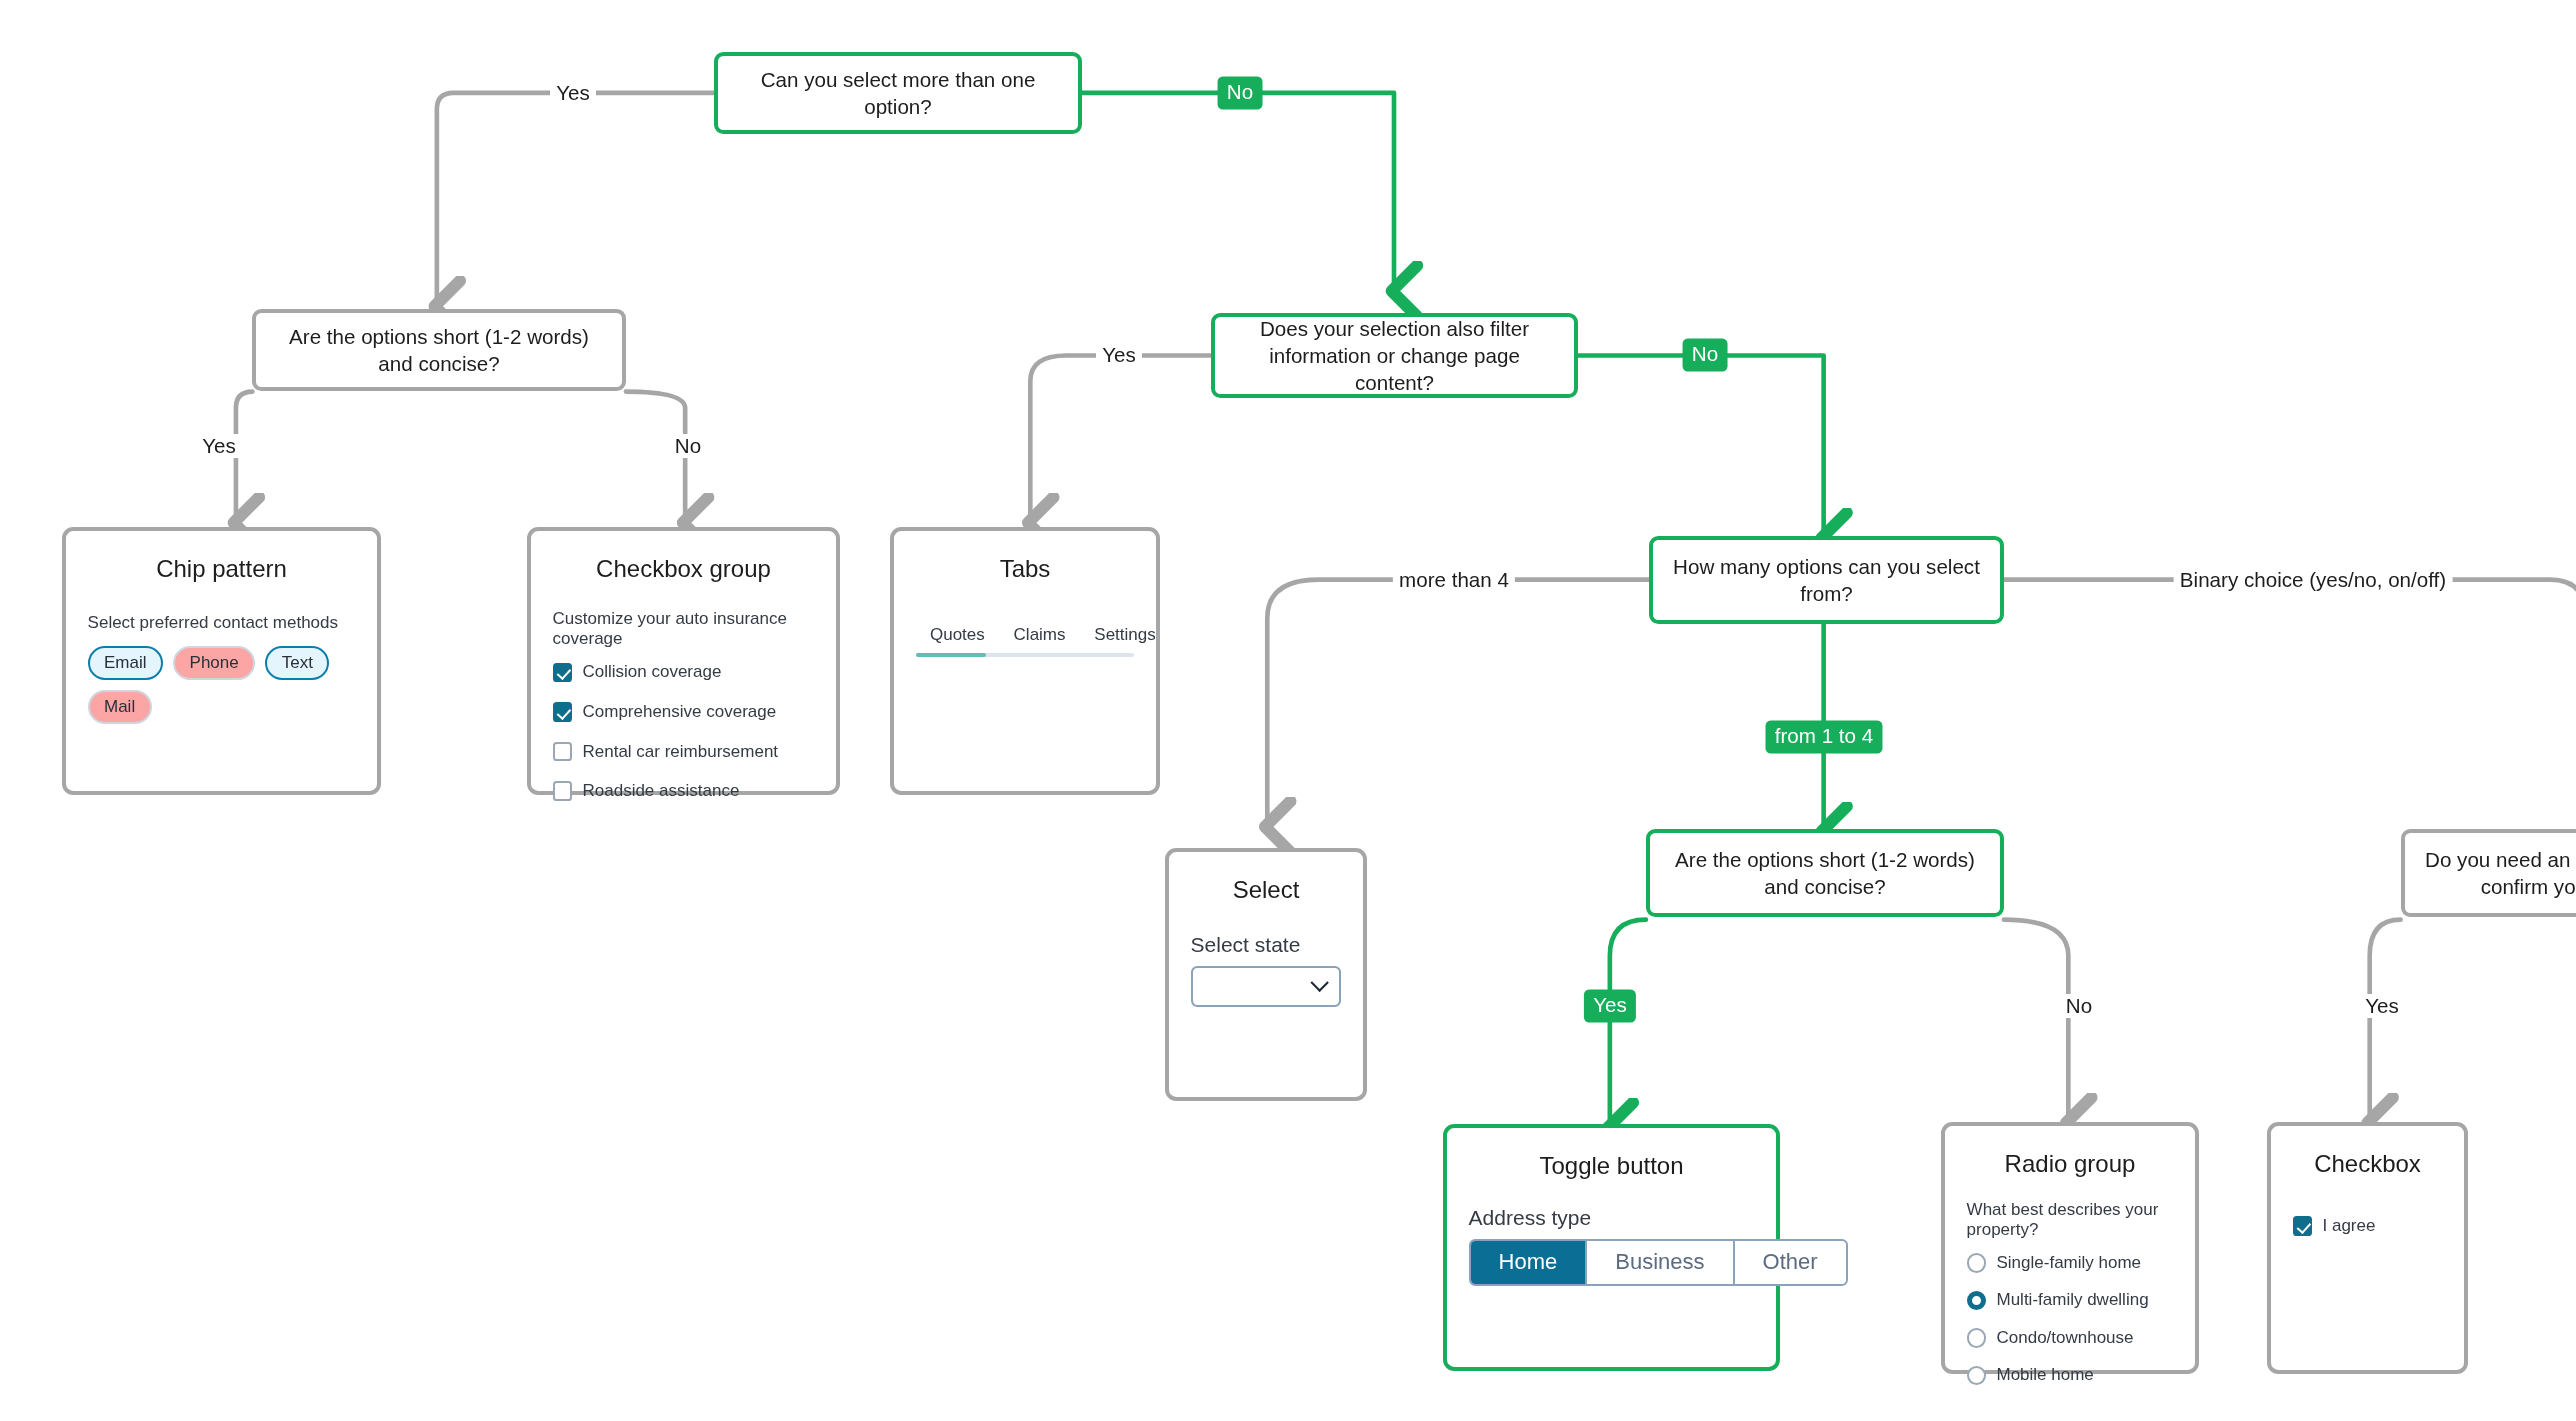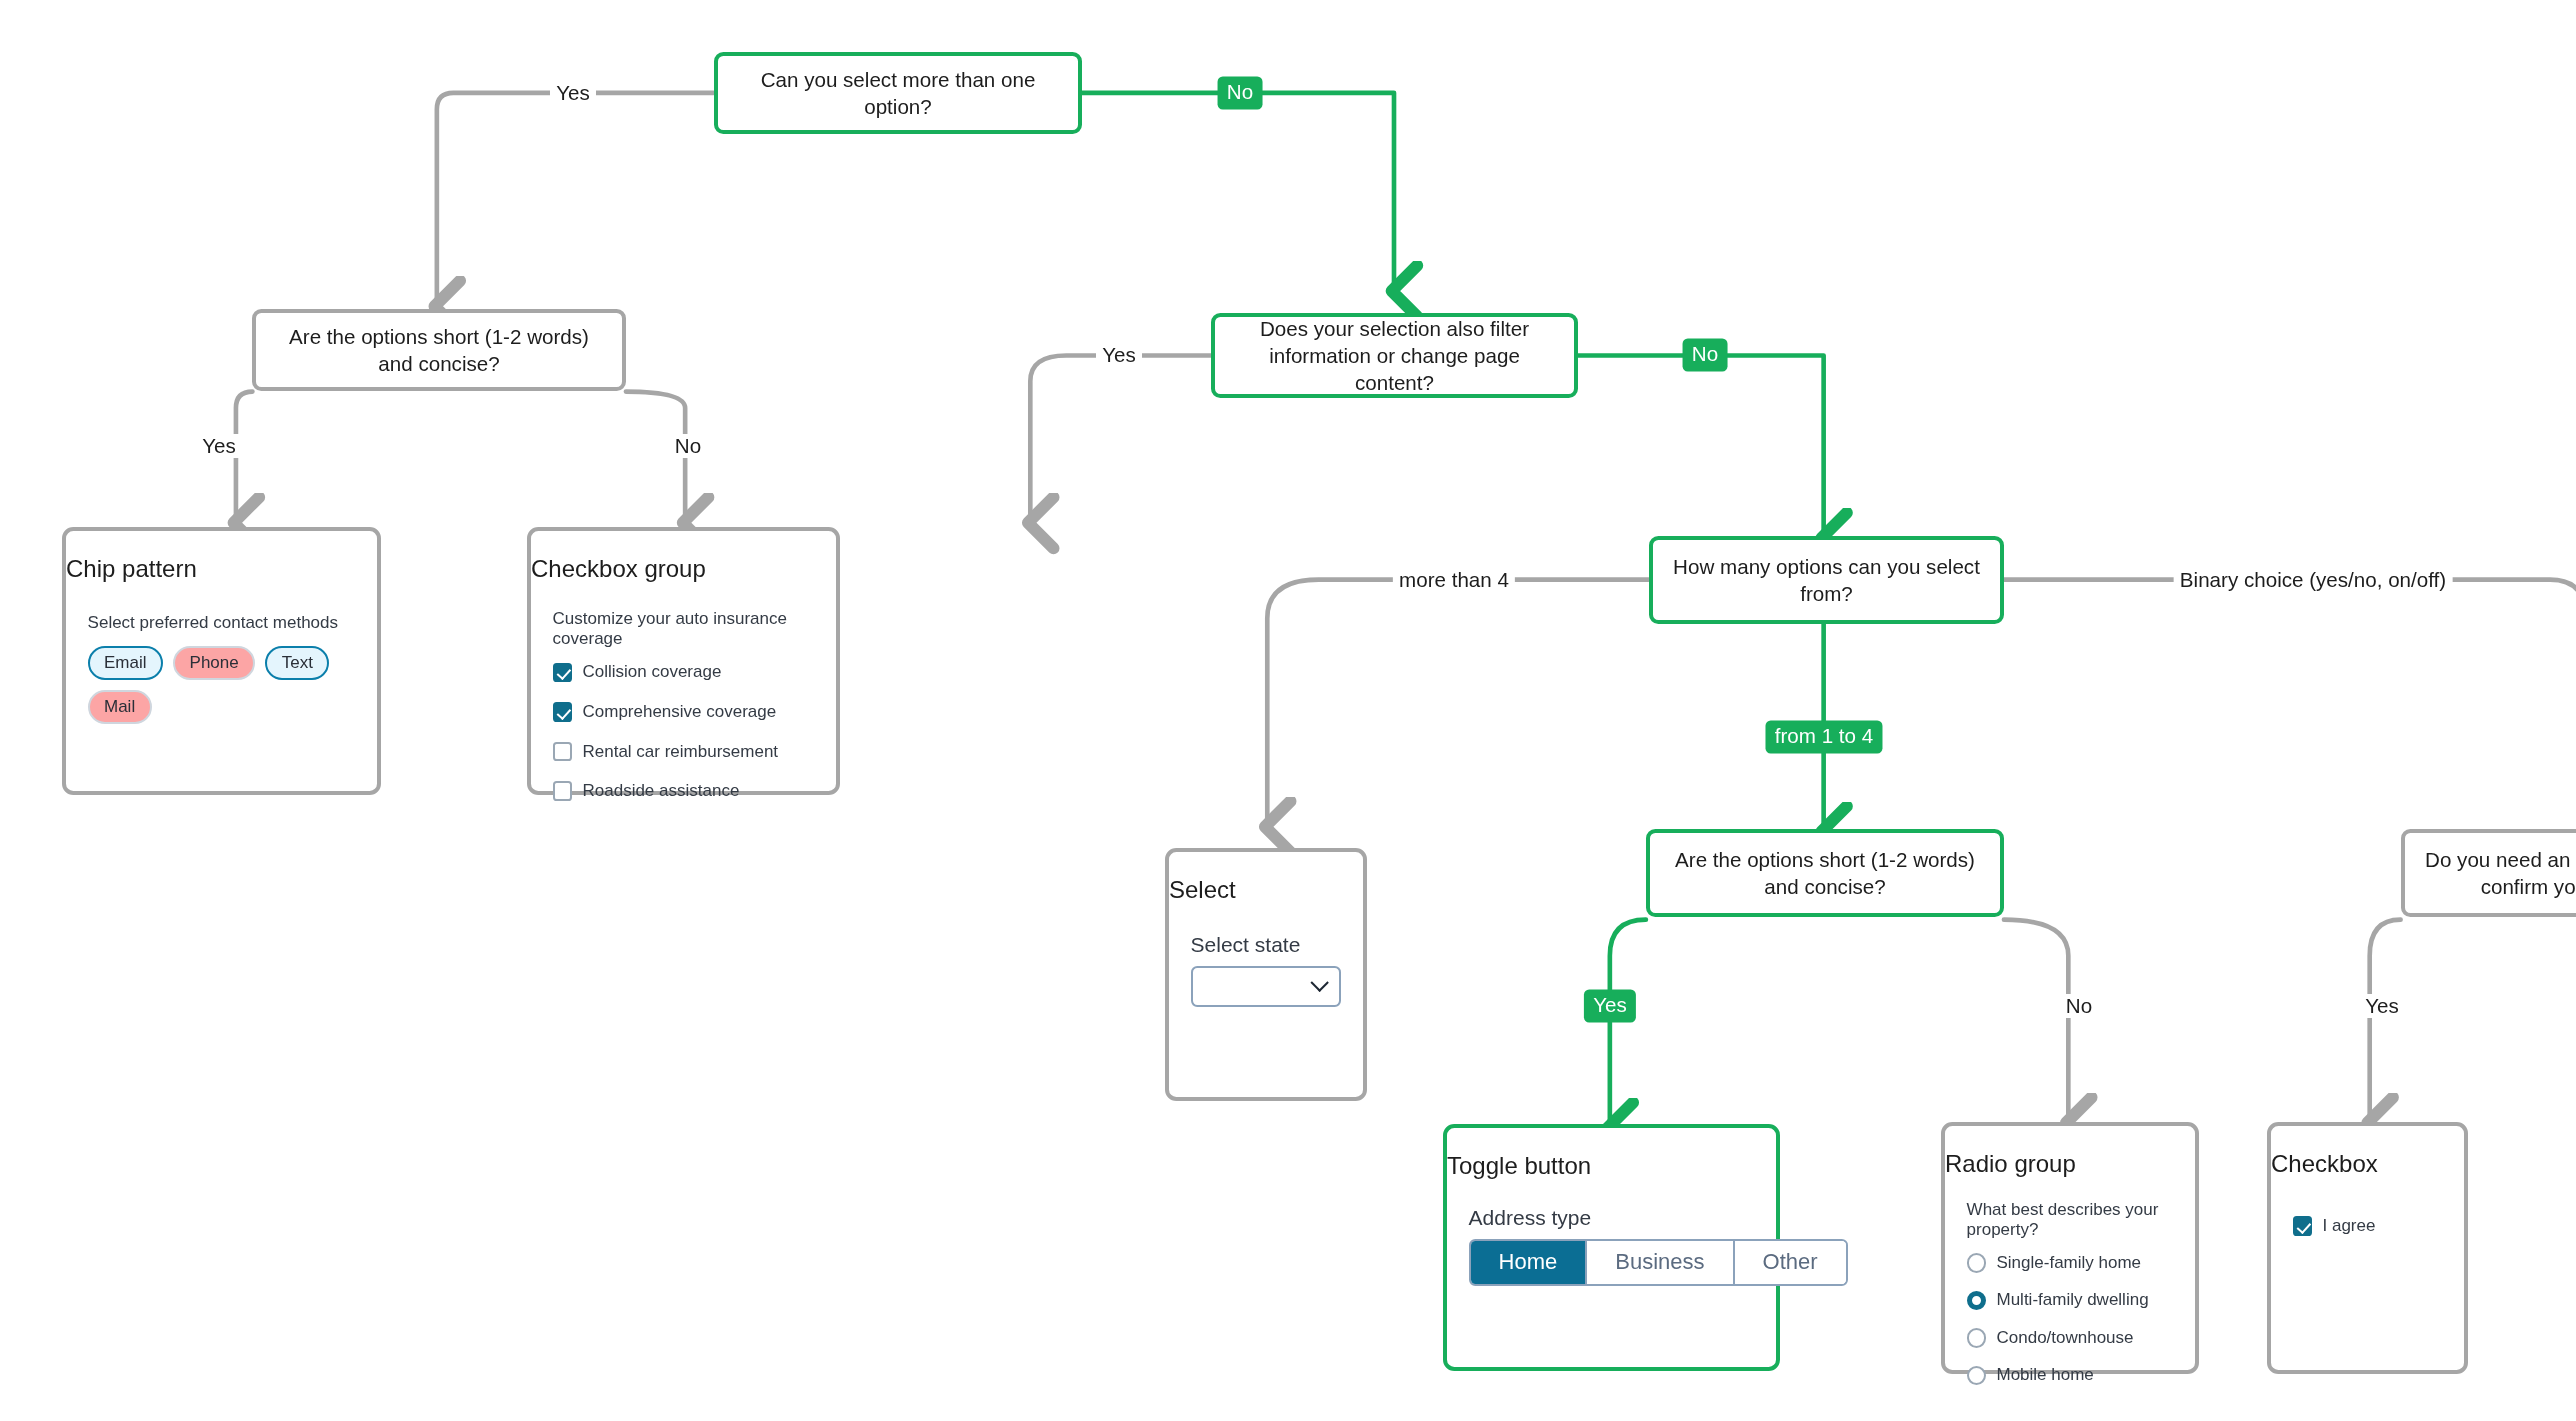--- a/index.html
+++ b/index.html
@@ -18,21 +18,21 @@
   .elabel{position:absolute;font-size:20.6px;color:#1d1d1d;white-space:nowrap;
           transform:translate(-50%,-50%);background:#fff;padding:0 6.2px;}
   .badge{position:absolute;background:#17ae5b;color:#fff;font-size:20.6px;
          border-radius:5.2px;padding:5.2px 9.3px;white-space:nowrap;
          transform:translate(-50%,-50%);line-height:1.1;}
 
   
   .card{position:absolute;box-sizing:border-box;background:#fff;border-radius:11.3px;
         border:4.6px solid #a6a6a6;padding:0;}
   .card.green{border-color:#17ae5b;}
-  .card-title{font-size:24px;color:#1d1d1d;margin:24px 0 0 0;}
+  .card-title{text-align:center;font-size:24px;color:#1d1d1d;margin:24px 0 0 0;}
   .card-body{padding:30px 21.6px 0 21.6px;}
   .card-sub{font-size:17px;color:#343b45;margin:0 0 13.4px 0;}
 
   
   .chips{display:flex;gap:10.3px;flex-wrap:wrap;}
   .chip{font-size:17px;color:#2a2f38;border:2.1px solid #cfd6de;border-radius:515px;
         padding:4.6px 14.4px;background:#fca5a5;line-height:1.2;}
   .chip.sel{border-color:#0b7fab;background:#e4f5fd;}
 
   
@@ -188,20 +188,33 @@
           <span class="cblabel">Rental car reimbursement</span>
         </div>
         <div class="cbrow">
           <span class="cbbox"></span>
           <span class="cblabel">Roadside assistance</span>
         </div>
       </div>
     </div>
   </div>
 
+  <div class="card" style="left:890px;top:527px;width:270px;height:268px;">
+    <div class="card-title">Tabs</div>
+    <div class="card-body" style="padding-top:37px;">
+      <div class="tabs">
+        <div class="tab">Quotes</div>
+        <div class="tab">Claims</div>
+        <div class="tab">Settings</div>
+      </div>
+      <div class="tabline">
+        <div class="act"></div>
+      </div>
+    </div>
+  </div>
 
   <div class="card" style="left:1165px;top:848px;width:202px;height:253px;">
     <div class="card-title">Select</div>
     <div class="card-body" style="padding-top:29px;">
       <div class="sellabel">Select state</div>
       <div class="selbox">
         <span class="chev"></span>
       </div>
     </div>
   </div>

